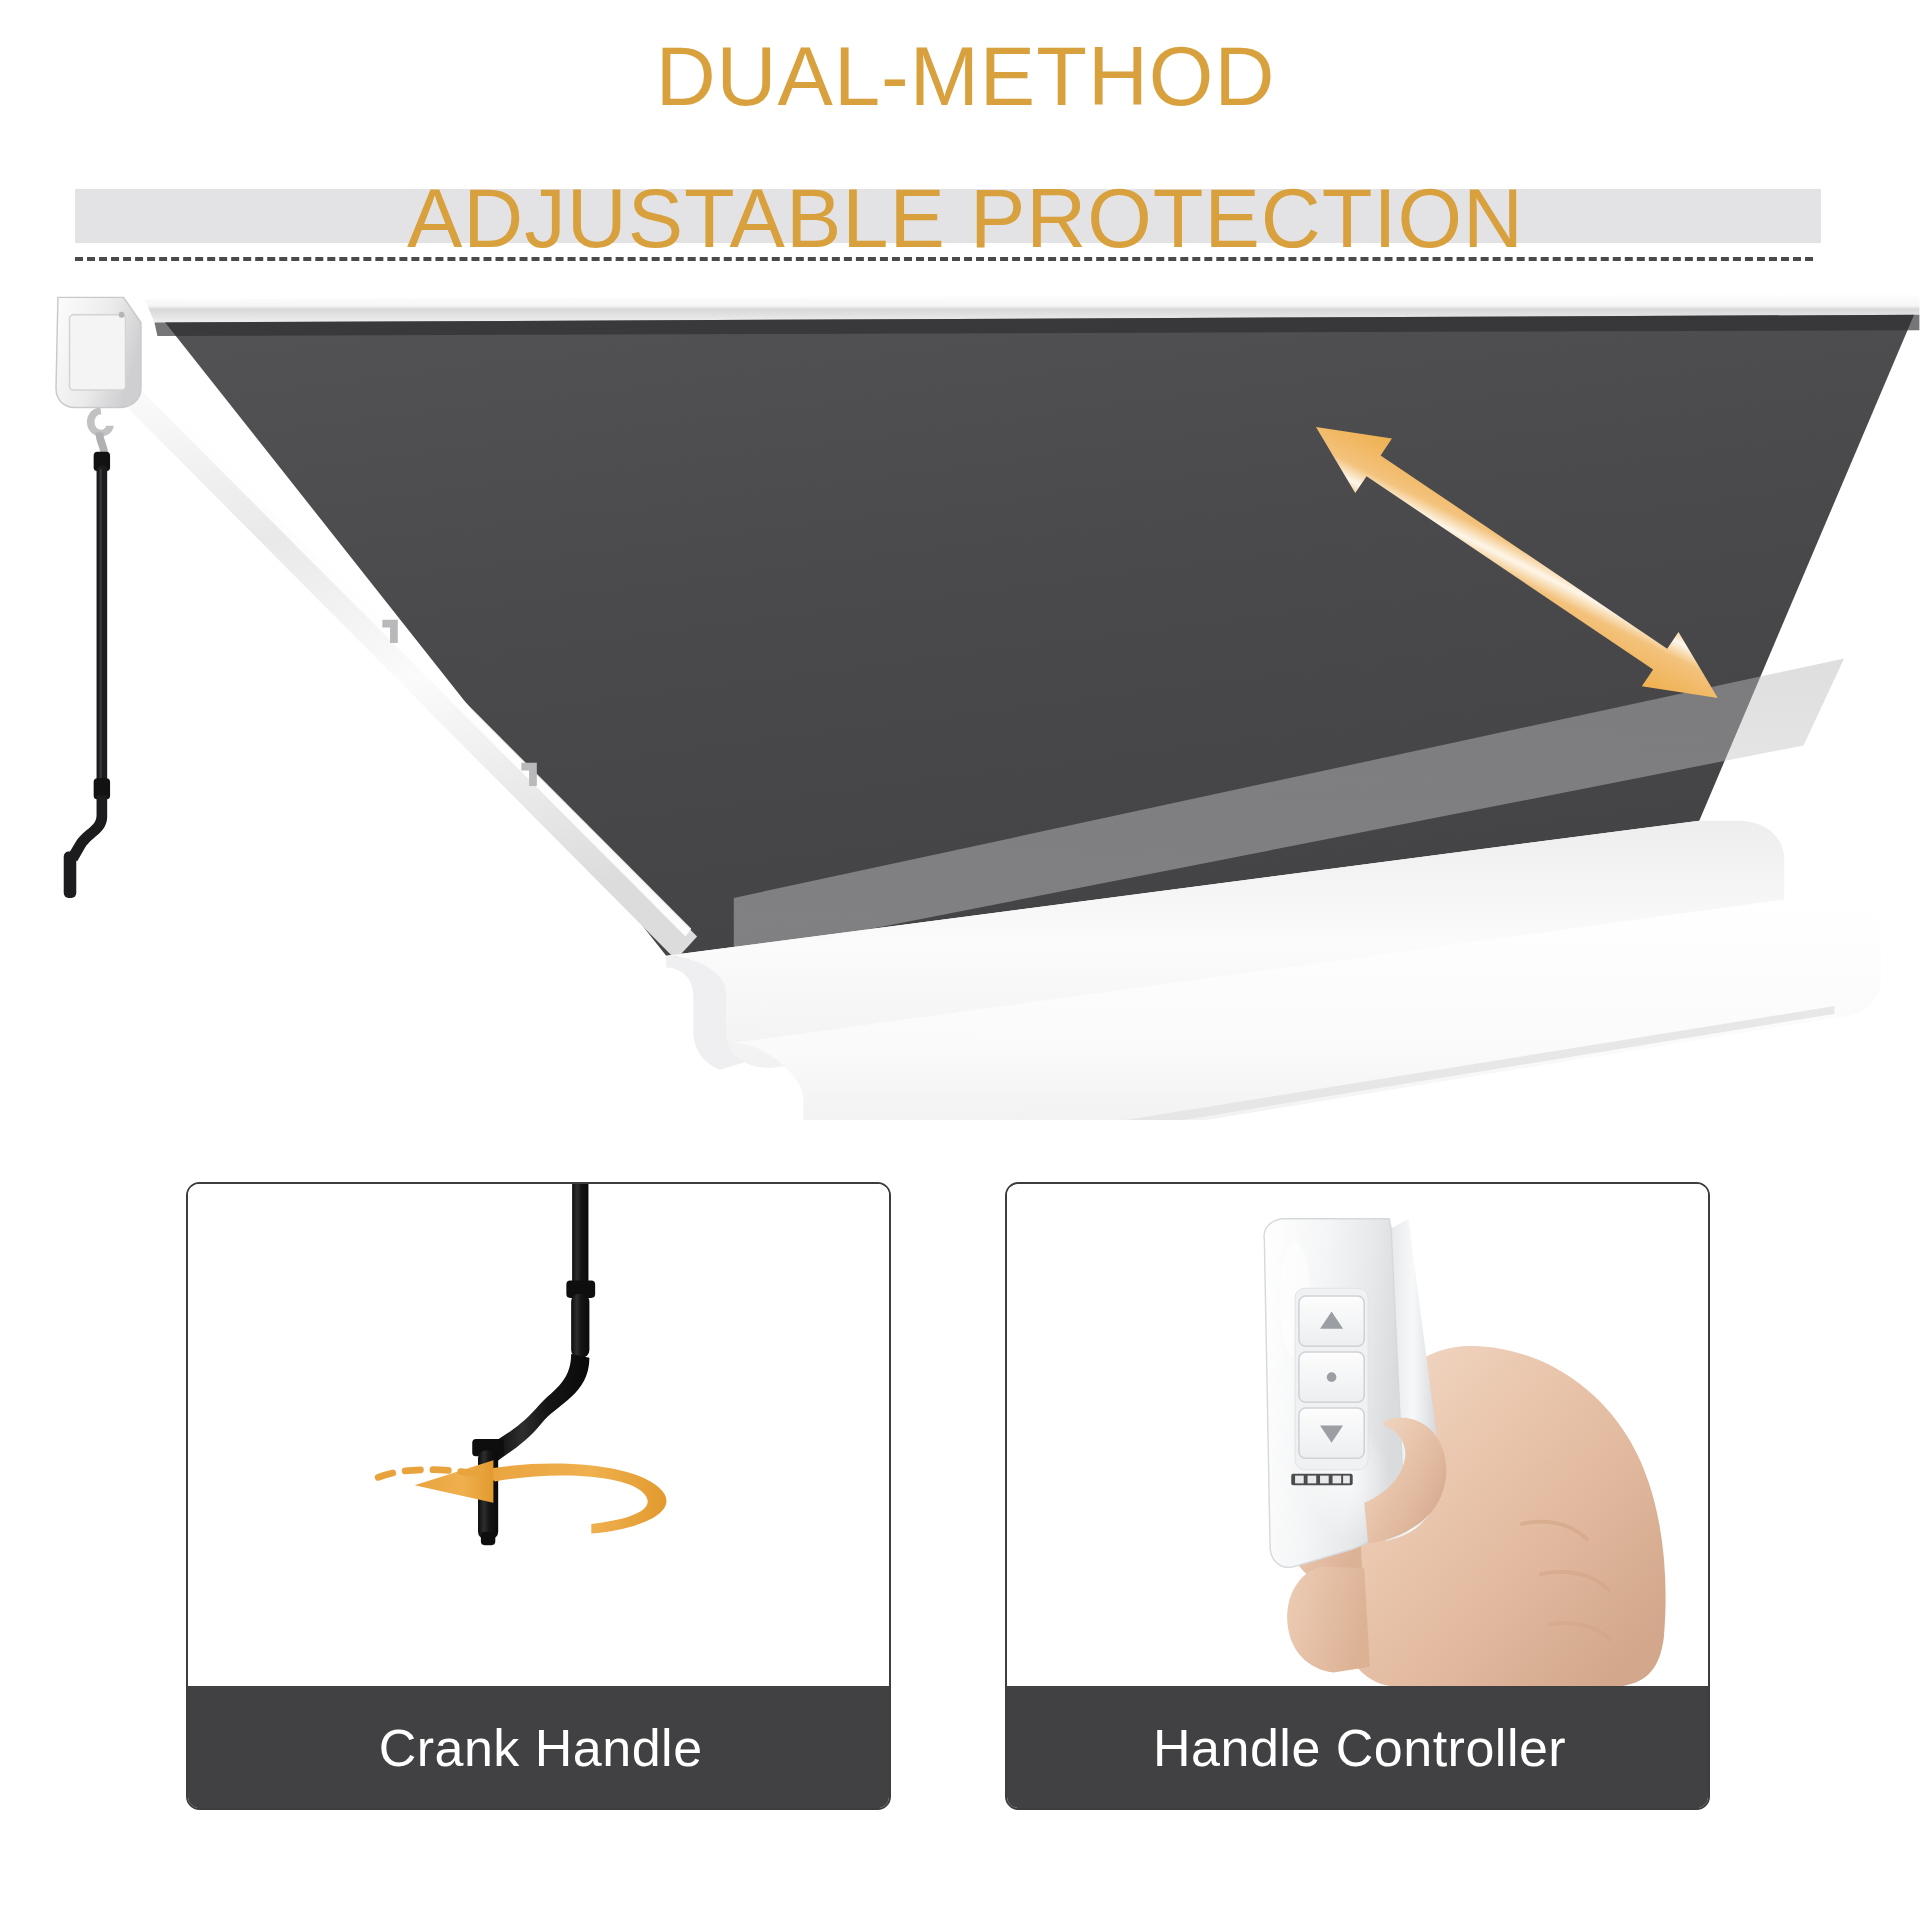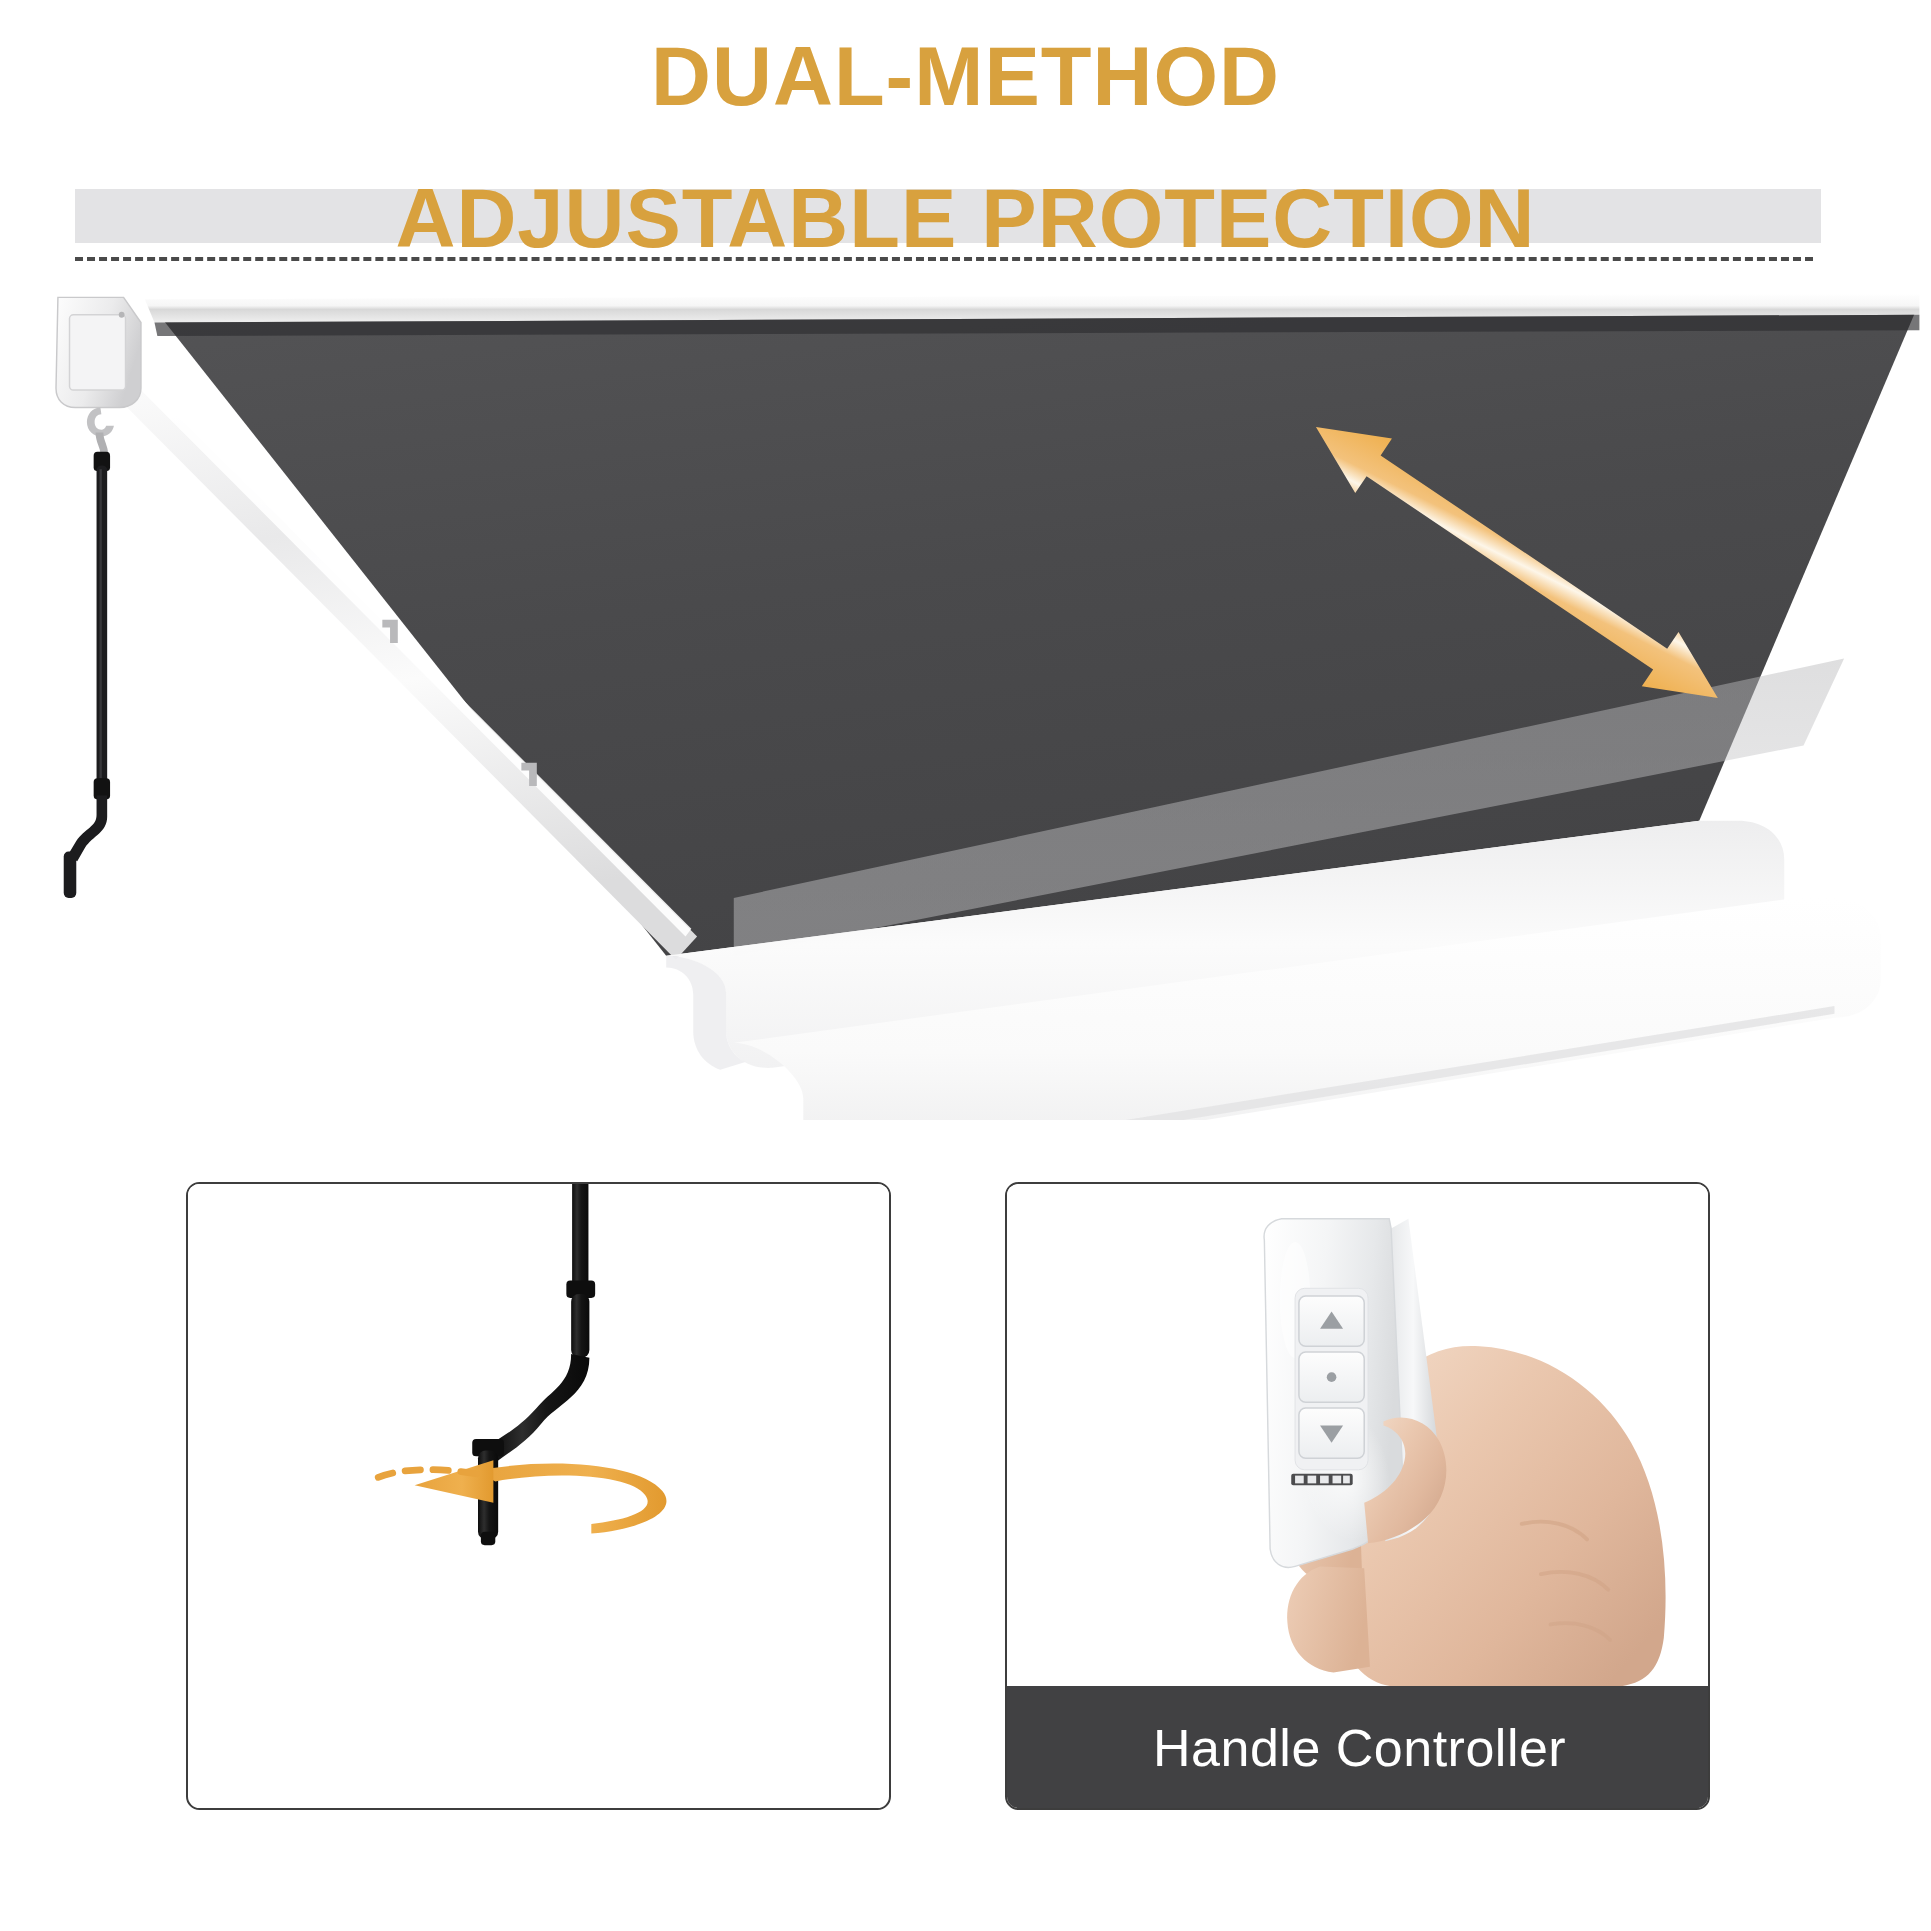--- a/index.html
+++ b/index.html
@@ -19,21 +19,21 @@
   }
   .hdr-dash {
     position: absolute; left: 75px; top: 257px;
     width: 1738px; height: 0;
     border-top: 4.8px dashed #4a4a4a;
   }
   .hdr-title {
     position: absolute; left: 0; top: 29px; width: 1931px;
     text-align: center;
     color: #d8a13e;
-    font-weight: 700;
+    font-weight: 400;
     font-size: 83px;
     line-height: 95px;
     letter-spacing: 1px;
     z-index: 5;
     text-transform: uppercase;
   }
   .hdr-title .l2 { display:block;margin-top:47px; }
 
   
   .hero { position: absolute; left: 0; top: 280px; width: 1931px; height: 840px; }
@@ -205,20 +205,23 @@
         <rect x="302" y="276" width="21" height="92" rx="8" fill="url(#rodG)"></rect>
         <rect x="305" y="360" width="15" height="14" rx="4" fill="#0e0e0e"></rect>
 
         <path d="M 300,297 C 380,282 470,290 494,318 C 512,340 470,358 420,362
                  L 420,352 C 458,348 488,338 476,322 C 462,302 386,296 320,308 Z" fill="url(#orbG)"></path>
         <path d="M 318,286 L 318,330 L 236,312 Z" fill="url(#orbG)"></path>
 
         <path d="M 300,300 C 250,292 208,296 190,308" fill="none" stroke="#e8a33d" stroke-width="7" stroke-linecap="round" stroke-dasharray="16 13"></path>
       </svg>
     </div>
+    <div class="caption">
+      <span class="caption-text">Crank Handle</span>
+    </div>
   </div>
 
   <div class="panel right">
     <div class="panel-art">
       <svg viewBox="0 0 730 524" preserveAspectRatio="none">
         <defs>
           <linearGradient id="skinG" x1="0.1" y1="0" x2="1" y2="0.8">
             <stop offset="0" stop-color="#f2d9c6"></stop>
             <stop offset="0.35" stop-color="#eac7ae"></stop>
             <stop offset="0.7" stop-color="#e0b79c"></stop>

